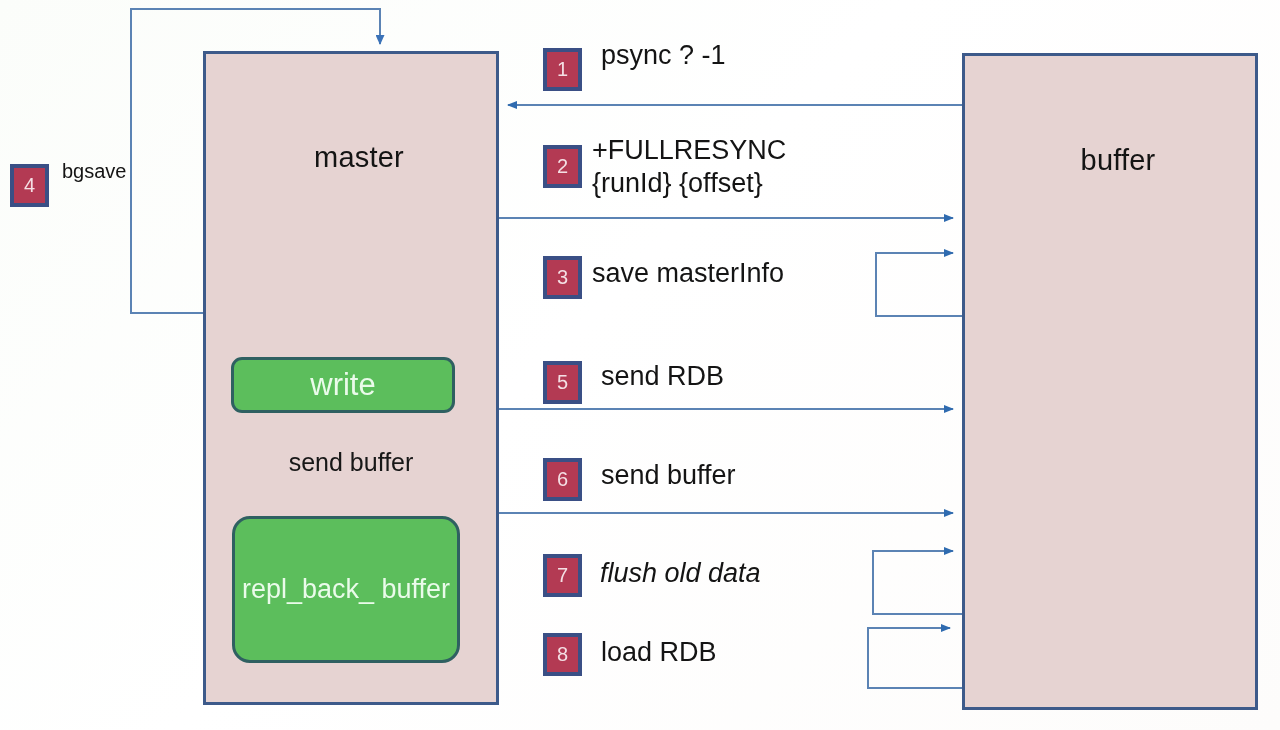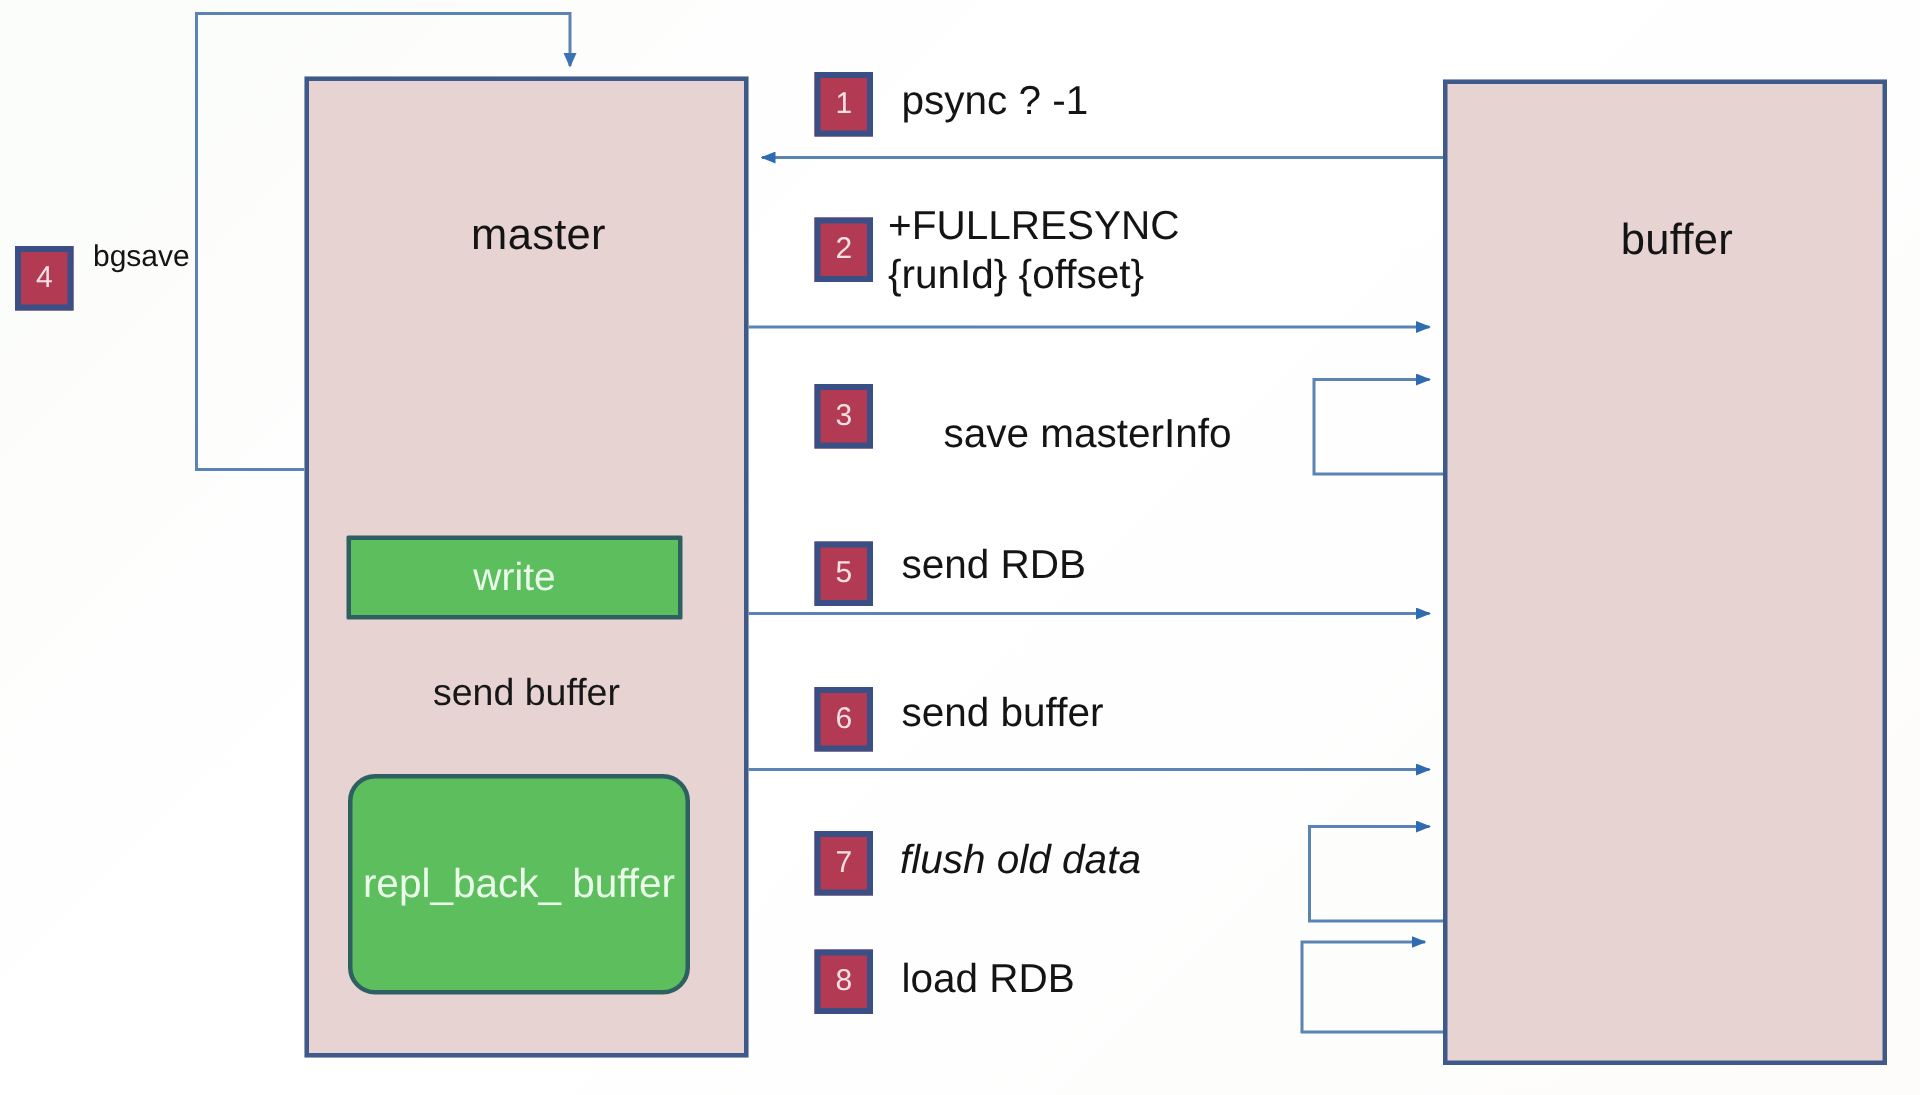--- a/index.html
+++ b/index.html
@@ -39,27 +39,27 @@
 
   #slave-node  { left: 962px; top: 53px; width: 296px; height: 657px; }
   #slave-node  > .node-label { margin-top: 88px; }
 
   
   .green-box {
     position: absolute;
     box-sizing: border-box;
     background: #5cbe5c;
     border: 3px solid #2f6061;
-    border-radius: 1px;
+    border-radius: 11px;
     display: flex;
     align-items: center;
     justify-content: center;
     text-align: center;
     color: #eafbea;
-    font-size: 26px;
+    font-size: 31px;
     line-height: 1.13;
   }
   #write-box {
     left: 231px; top: 357px; width: 224px; height: 56px;
   }
   #replbuf-box {
     left: 232px; top: 516px; width: 228px; height: 147px;
     border-radius: 18px;
     font-size: 27px;
   }
@@ -184,28 +184,28 @@
   </div>
 
   <div class="node" id="slave-node">
     <span class="node-label">buffer</span>
   </div>
 
   <div class="badge" style="left:10px; top:164px;">4</div>
   <div id="bgsave-text">bgsave</div>
 
   <div class="badge" style="left:543px; top:48px;">1</div>
-  <div class="step-text" style="left:601px; top:51px;">psync ? -1</div>
+  <div class="step-text" style="left:601px; top:39px;">psync ? -1</div>
 
   <div class="badge" style="left:543px; top:145px;">2</div>
   <div class="step-text" style="left:592px; top:134px;">+FULLRESYNC
 {runId} {offset}</div>
 
   <div class="badge" style="left:543px; top:256px;">3</div>
-  <div class="step-text" style="left:629px; top:257px;margin-top:16px;">save masterInfo</div>
+  <div class="step-text" style="left:592px; top:257px;">save masterInfo</div>
 
   <div class="badge" style="left:543px; top:361px;">5</div>
   <div class="step-text" style="left:601px; top:360px;">send RDB</div>
 
   <div class="badge" style="left:543px; top:458px;">6</div>
   <div class="step-text" style="left:601px; top:459px;">send buffer</div>
 
   <div class="badge" style="left:543px; top:554px;">7</div>
   <div class="step-text" style="left:600px; top:557px;font-style:italic;">flush old data</div>
 

